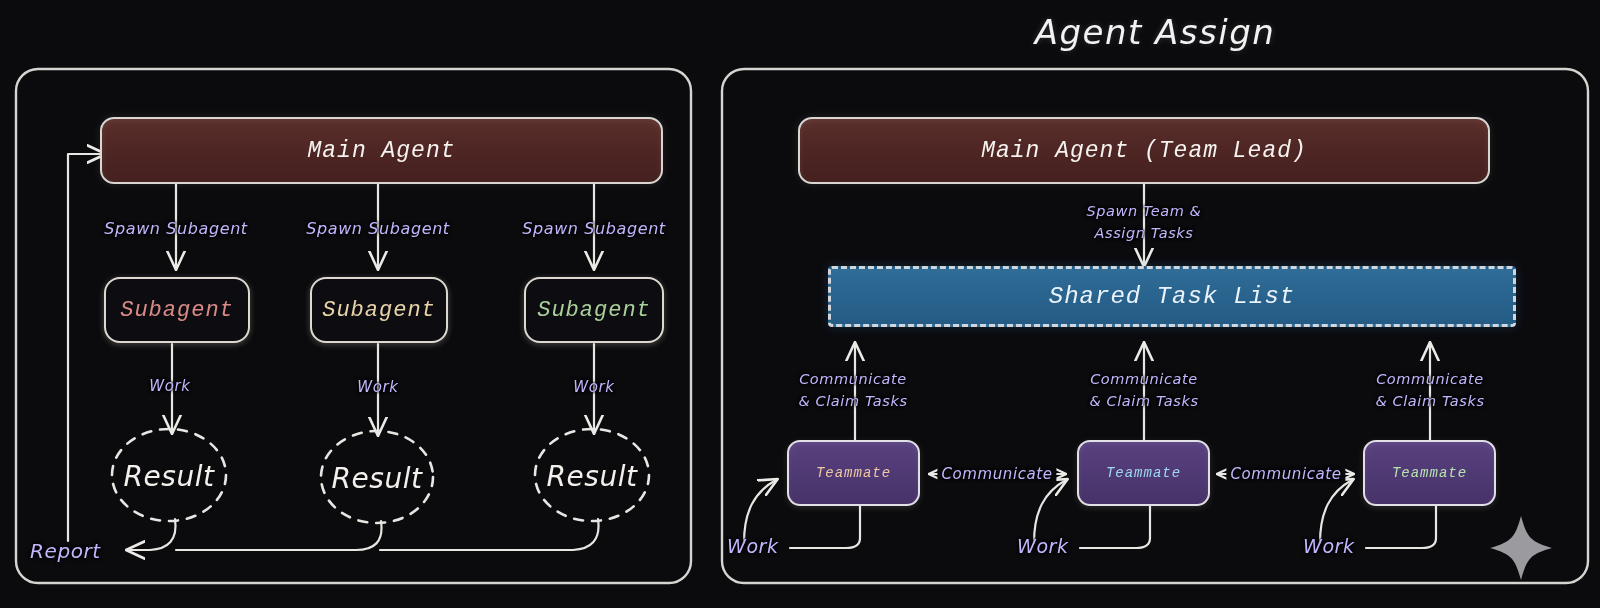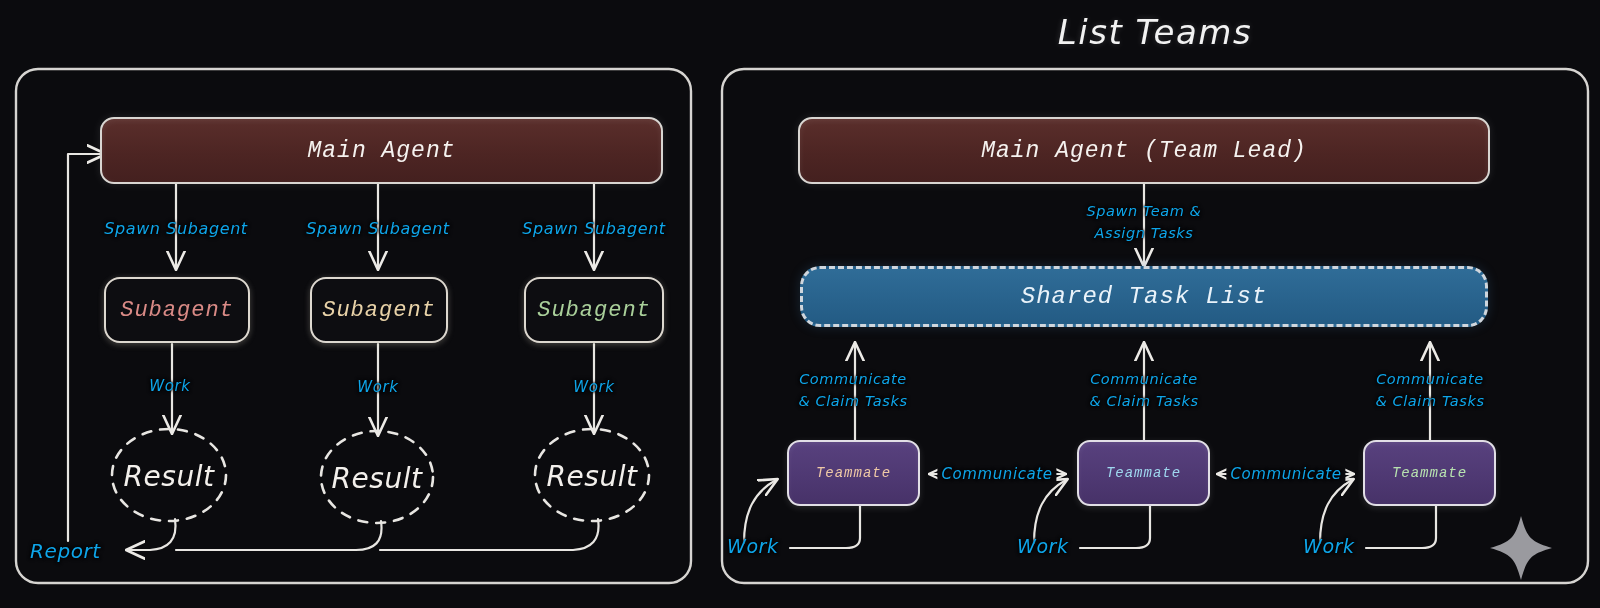--- a/index.html
+++ b/index.html
@@ -21,30 +21,30 @@
   .mainagent{background:linear-gradient(180deg,#5a2e2b 0%,#4d2523 55%,#44201f 100%);
     border:2px solid #d9d6d2;border-radius:14px;
     box-shadow:0 0 10px rgba(255,255,255,.10), inset 0 2px 6px rgba(255,255,255,.08);}
   .mainagent span{color:#f5f2ef;font-size:23px;}
 
   .subagent{background:#0d0d11;border:2.5px solid #ddd8d0;border-radius:16px;
     box-shadow:0 2px 6px rgba(200,190,170,.25),0 0 8px rgba(255,255,255,.07);}
   .subagent span{font-size:22px;}
 
   .tasklist{background:linear-gradient(180deg,#2f6c97 0%,#28628c 60%,#235b84 100%);
-    border:3px dashed #cfd6dd;border-radius:20px;
-    box-shadow:0 0 12px rgba(70,130,180,.22);}
+    border:3px dashed #cfd6dd;border-radius:4px;
+    box-shadow:0 0 12px rgba(70,130,180,.22);margin-left:28px;}
   .tasklist span{color:#eaf3fa;font-size:24px;}
 
   .teammate{background:linear-gradient(180deg,#58417e 0%,#4e3872 60%,#473268 100%);
     border:2.5px solid #e2dfe6;border-radius:13px;
     box-shadow:0 2px 7px rgba(255,255,255,.12), inset 0 2px 5px rgba(255,255,255,.07);}
   .teammate span{font-size:14px;}
 
-  .lbl{position:absolute;color:#0ea5e9;font-style:italic;white-space:nowrap;
+  .lbl{position:absolute;color:#c4b5fd;font-style:italic;white-space:nowrap;
     font-family:"DejaVu Sans","Liberation Sans",sans-serif;
     text-shadow:0 0 4px rgba(0,0,0,.95),0 0 3px rgba(0,0,0,.95),0 0 2px #0b0b0e;
     letter-spacing:.6px;}
   .lbl.c{transform:translateX(-50%);text-align:center;}
   .edge-lbl{font-size:16px;}
   .edge-lbl2{font-size:14.5px;line-height:1.22;}
   .small{font-size:15px;}
   .work{font-size:19px;}
   .report{font-size:20px;}
   .result-txt{position:absolute;transform:translate(-50%,-50%);color:#f3f0ec;
@@ -135,21 +135,21 @@
   <div class="lbl c small" style="left:170px;top:377px;">Work</div>
   <div class="lbl c small" style="left:378px;top:378px;">Work</div>
   <div class="lbl c small" style="left:594px;top:378px;">Work</div>
 
   <div class="result-txt" style="left:169px;top:476px;">Result</div>
   <div class="result-txt" style="left:377px;top:478px;">Result</div>
   <div class="result-txt" style="left:592px;top:476px;">Result</div>
 
   <div class="lbl report" style="left:30px;top:539px;">Report</div>
 
-  <div class="panel-title" style="left:722px;top:12px;width:866px;">List Teams</div>
+  <div class="panel-title" style="left:722px;top:12px;width:866px;">Agent Assign</div>
 
   <div class="node mainagent" style="left:798px;top:117px;width:692px;height:67px;">
     <span>Main Agent (Team Lead)</span>
   </div>
 
   <div class="lbl c edge-lbl2" style="left:1144px;top:203px;">Spawn Team &amp;</div>
   <div class="lbl c edge-lbl2" style="left:1144px;top:225px;">Assign Tasks</div>
 
   <div class="node tasklist" style="left:800px;top:266px;width:688px;height:61px;">
     <span>Shared Task List</span>

